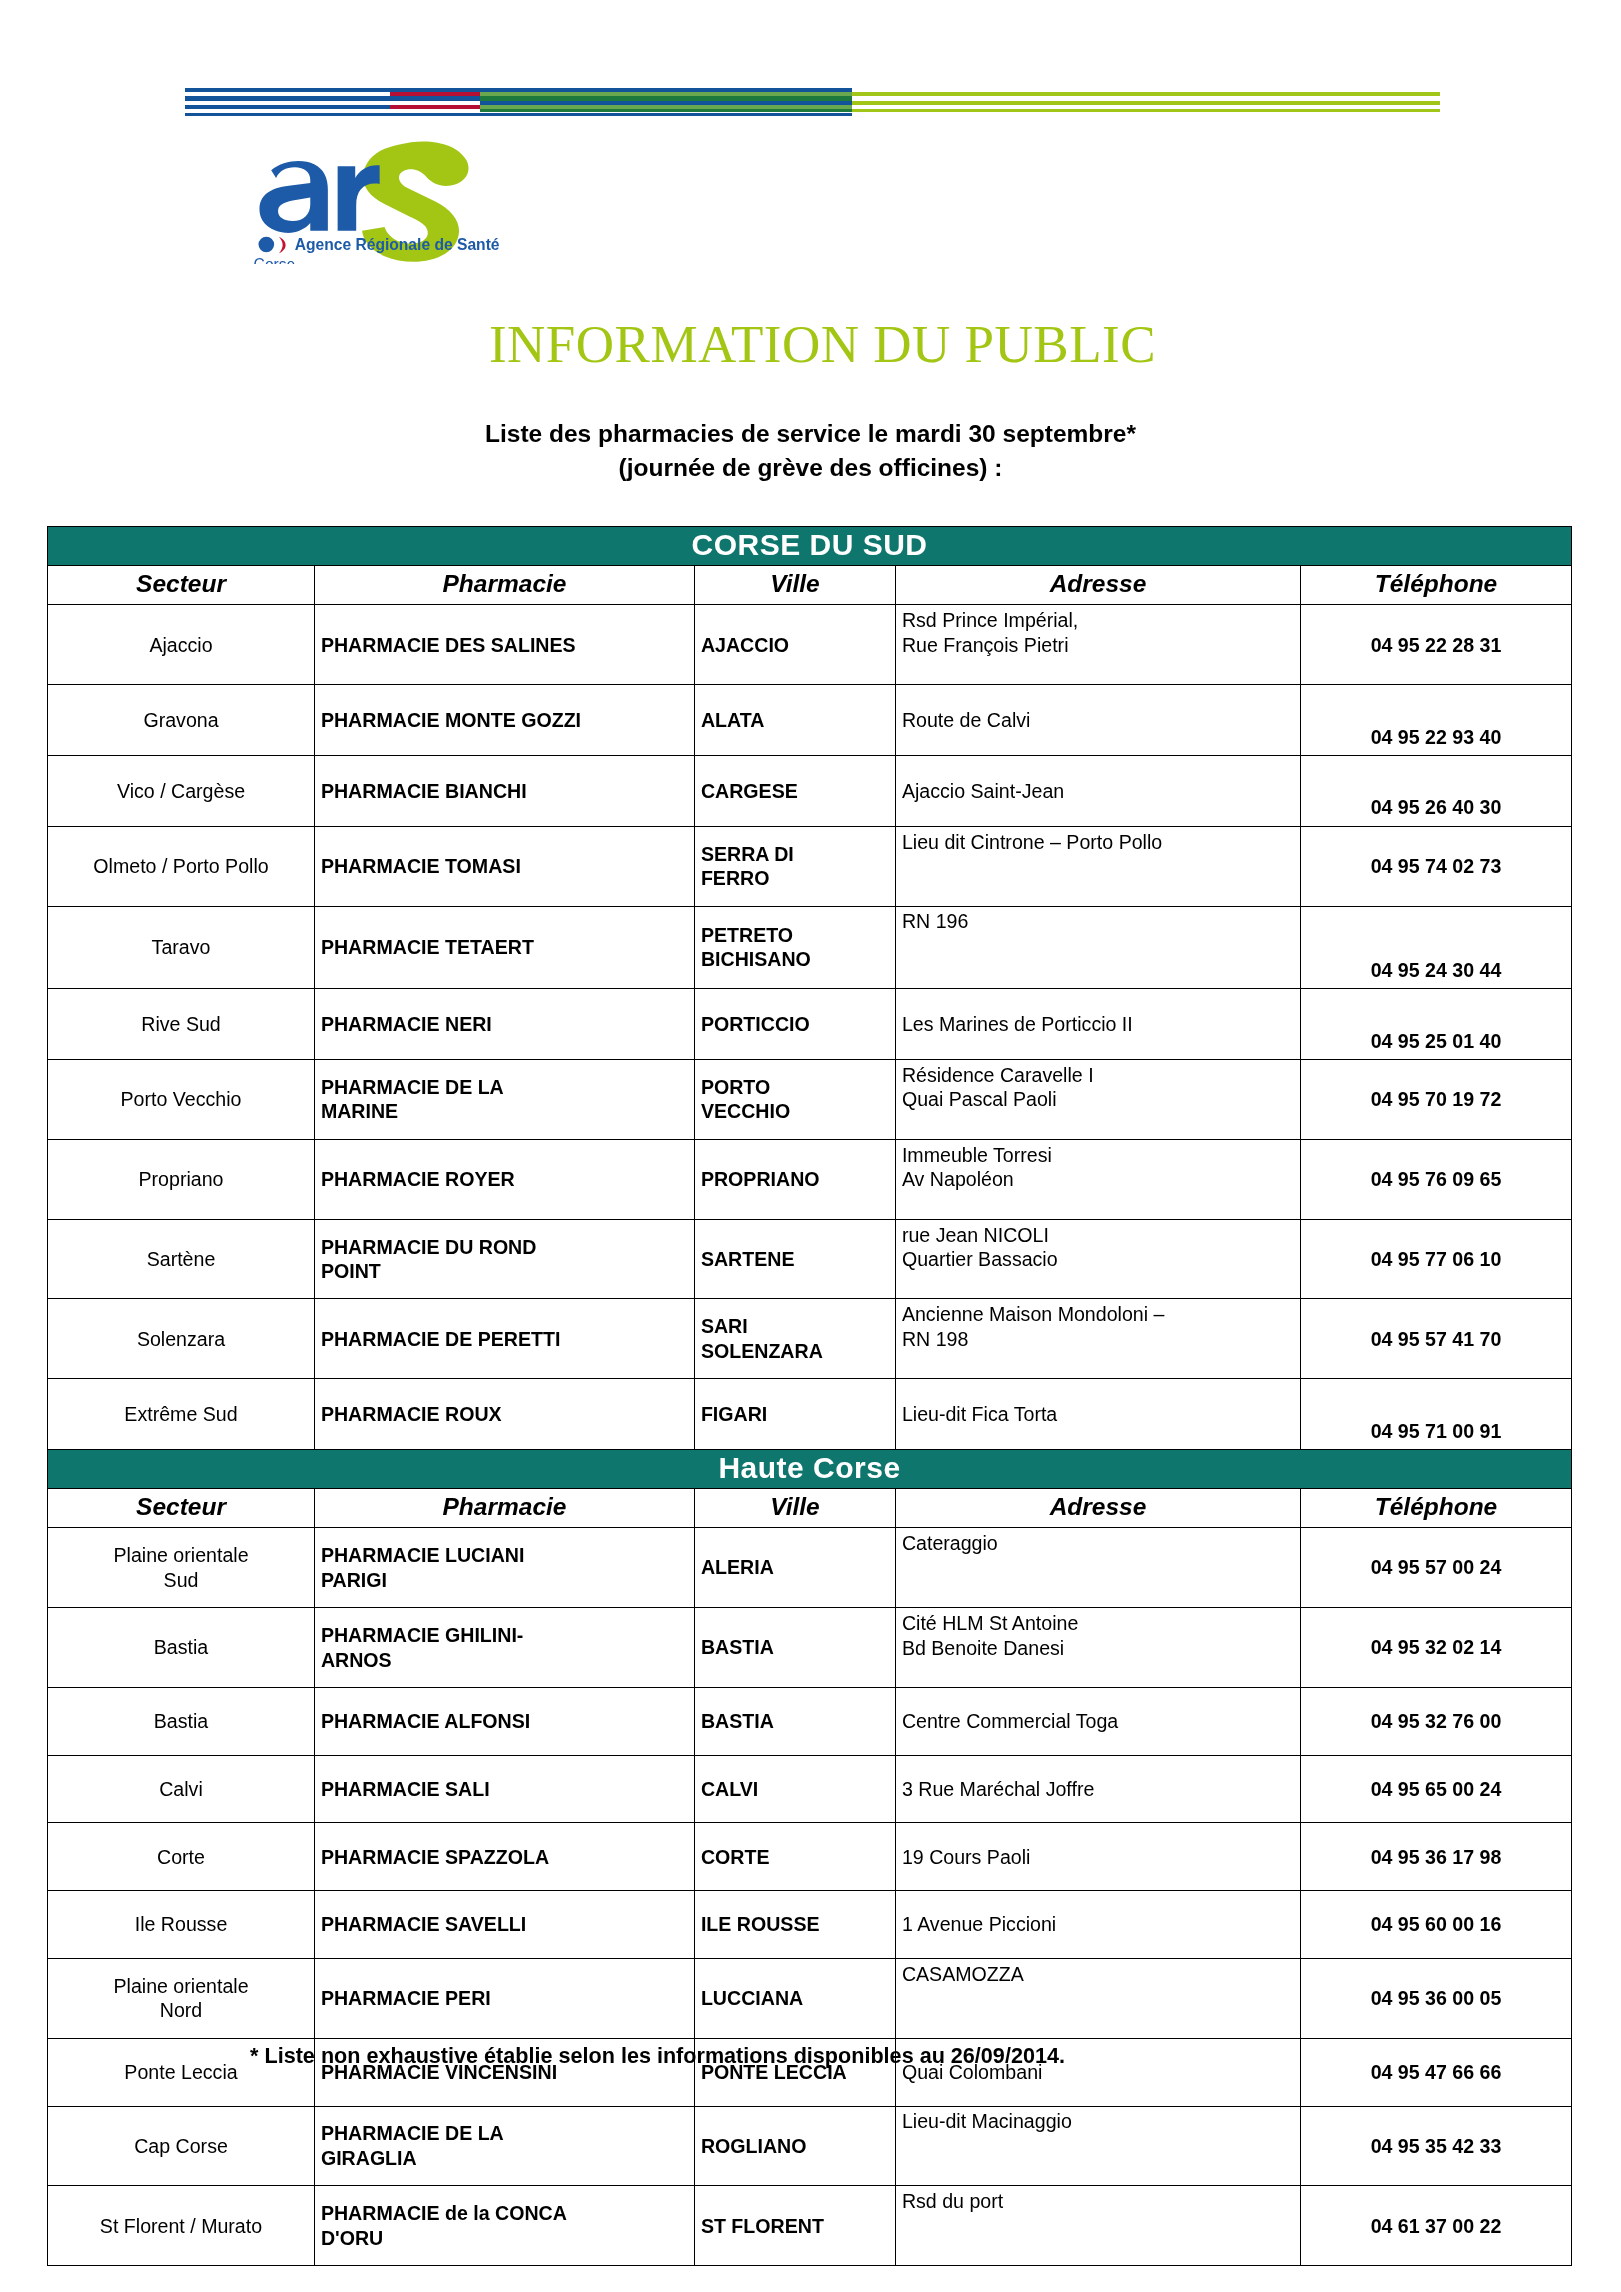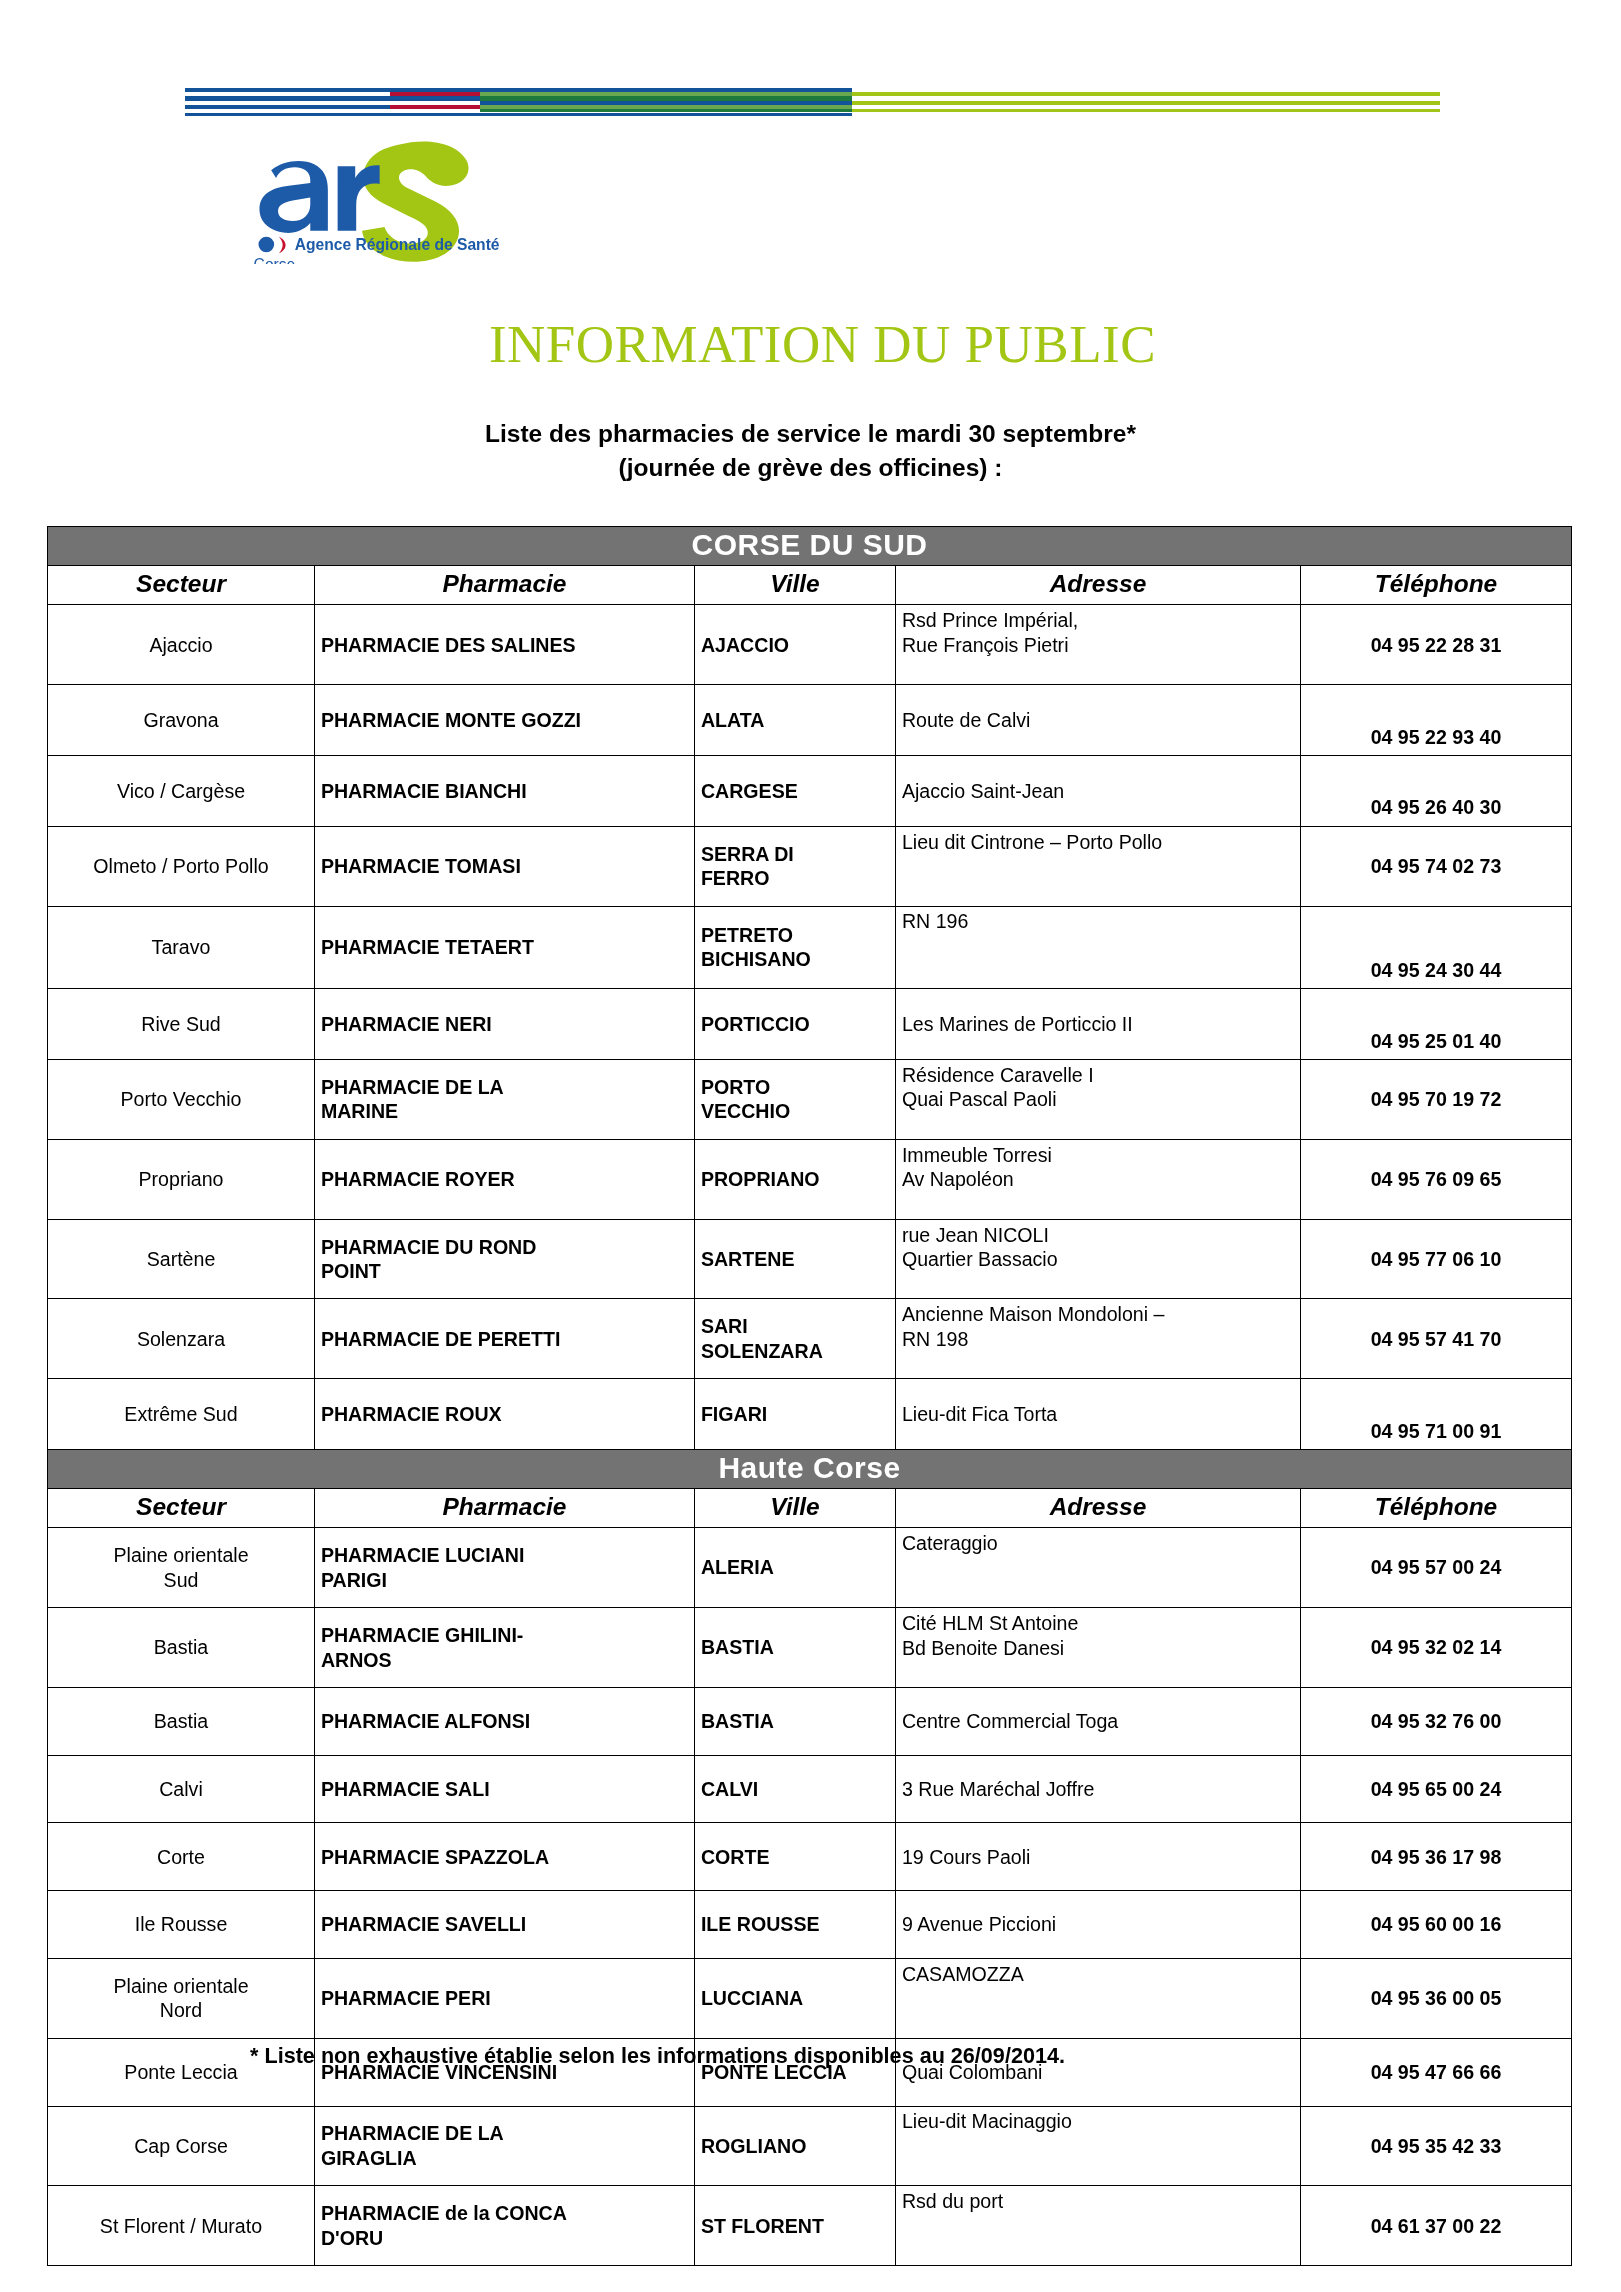--- a/index.html
+++ b/index.html
@@ -96,21 +96,21 @@
     font-size:19.6px;
     line-height:24.5px;
   }
   col.c-secteur{width:267px;}
   col.c-pharm{width:380px;}
   col.c-ville{width:201px;}
   col.c-adr{width:405px;}
   col.c-tel{width:271px;}
 
   tr.band td{
-    background:#737373;
+    background:#0f766e;
     color:#ffffff;
     text-align:center;
     font-size:30px;
     font-weight:bold;
     letter-spacing:0.5px;
     padding:5.9px 0 7.8px 0;
     border:1.6px solid #000;
   }
   tr.colhead td{
     text-align:center;
@@ -350,21 +350,21 @@
             <td class="secteur">Corte</td>
             <td class="pharm">PHARMACIE SPAZZOLA</td>
             <td class="ville">CORTE</td>
             <td class="adr">19 Cours Paoli</td>
             <td class="tel">04 95 36 17 98</td>
           </tr>
           <tr class="rowtall">
             <td class="secteur">Ile Rousse</td>
             <td class="pharm">PHARMACIE SAVELLI</td>
             <td class="ville">ILE ROUSSE</td>
-            <td class="adr">9 Avenue Piccioni</td>
+            <td class="adr">1 Avenue Piccioni</td>
             <td class="tel">04 95 60 00 16</td>
           </tr>
           <tr class="row2">
             <td class="secteur">Plaine orientale<br>Nord</td>
             <td class="pharm">PHARMACIE PERI</td>
             <td class="ville">LUCCIANA</td>
             <td class="adr top">CASAMOZZA</td>
             <td class="tel">04 95 36 00 05</td>
           </tr>
           <tr class="rowtall">

